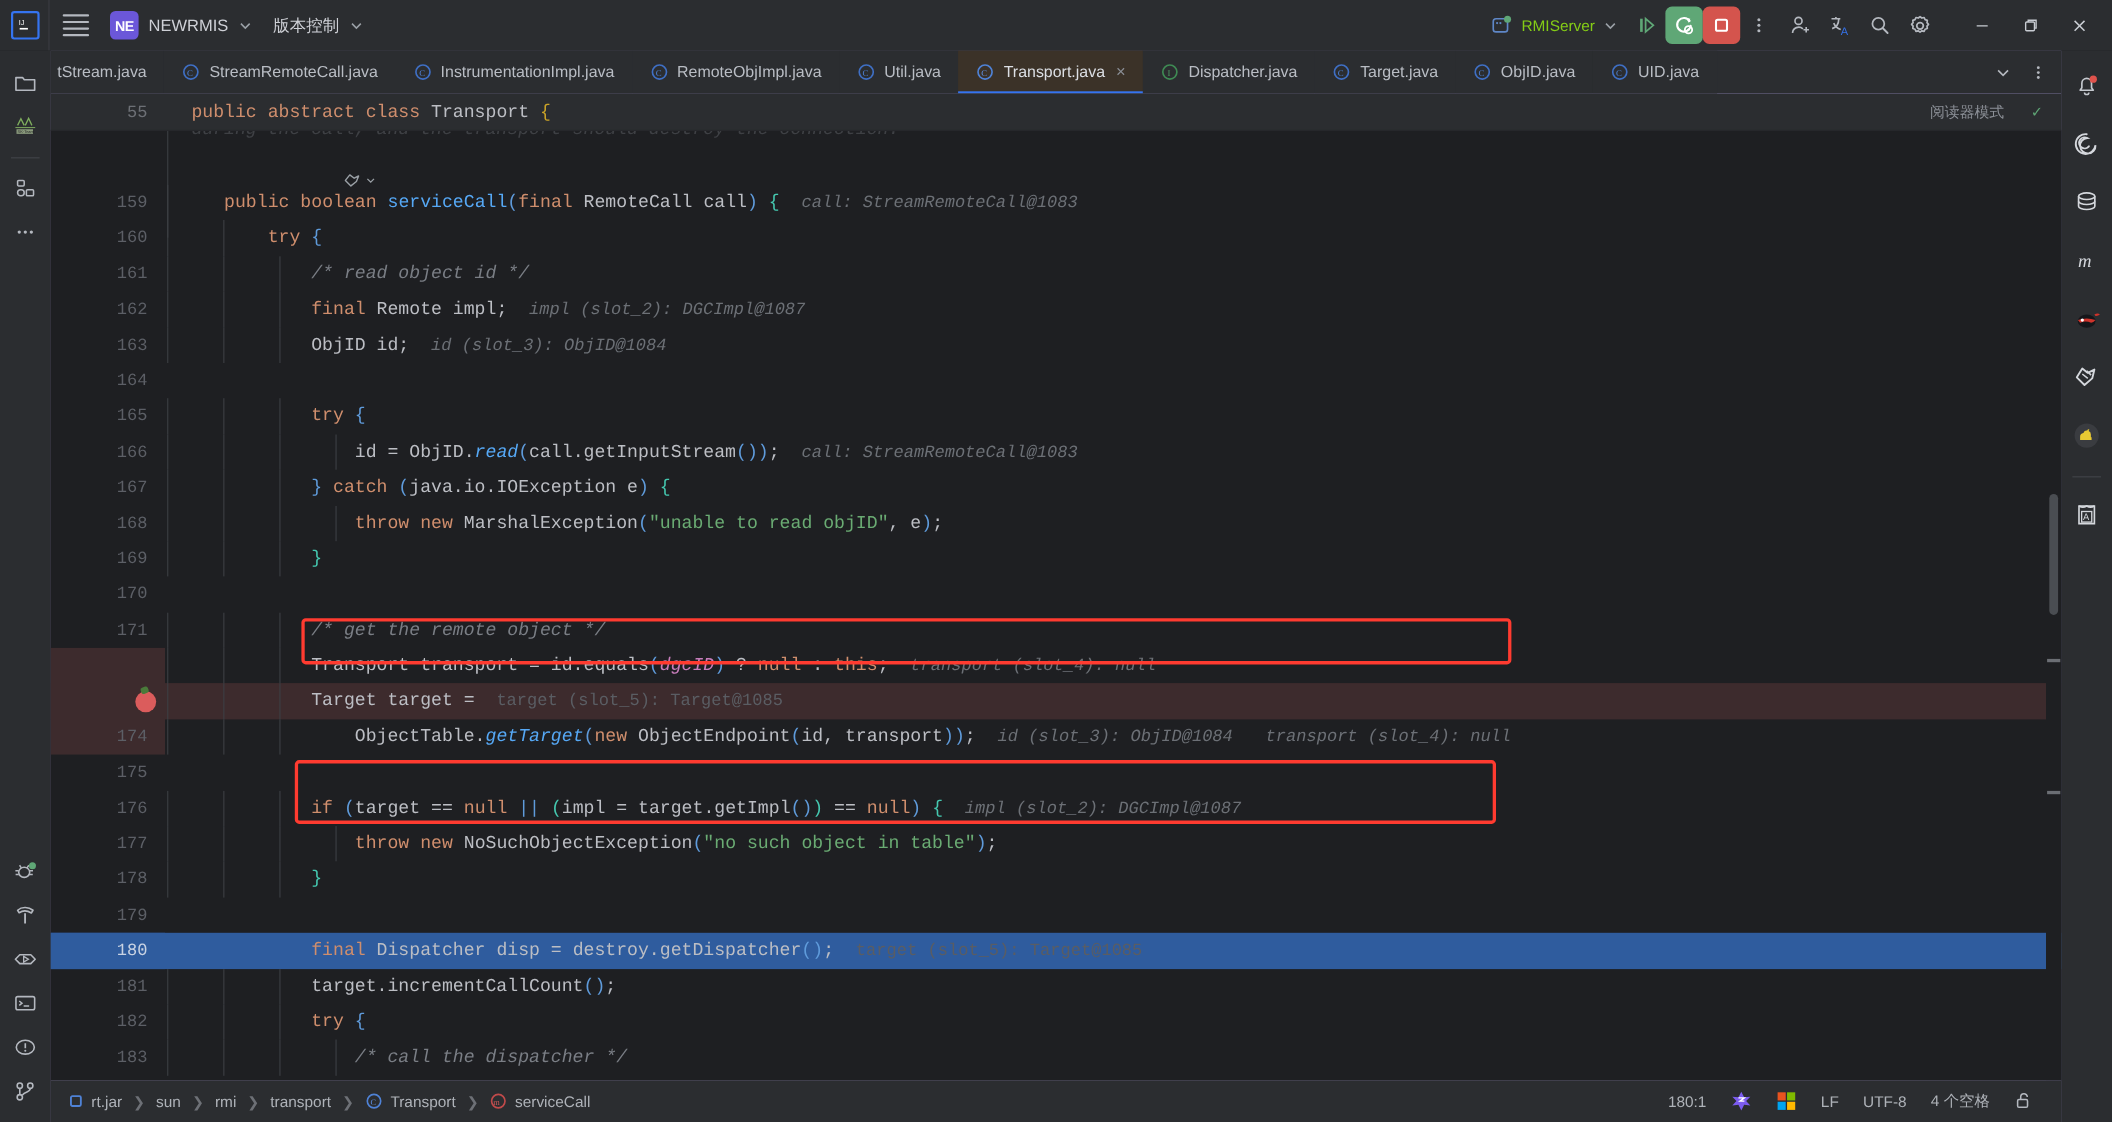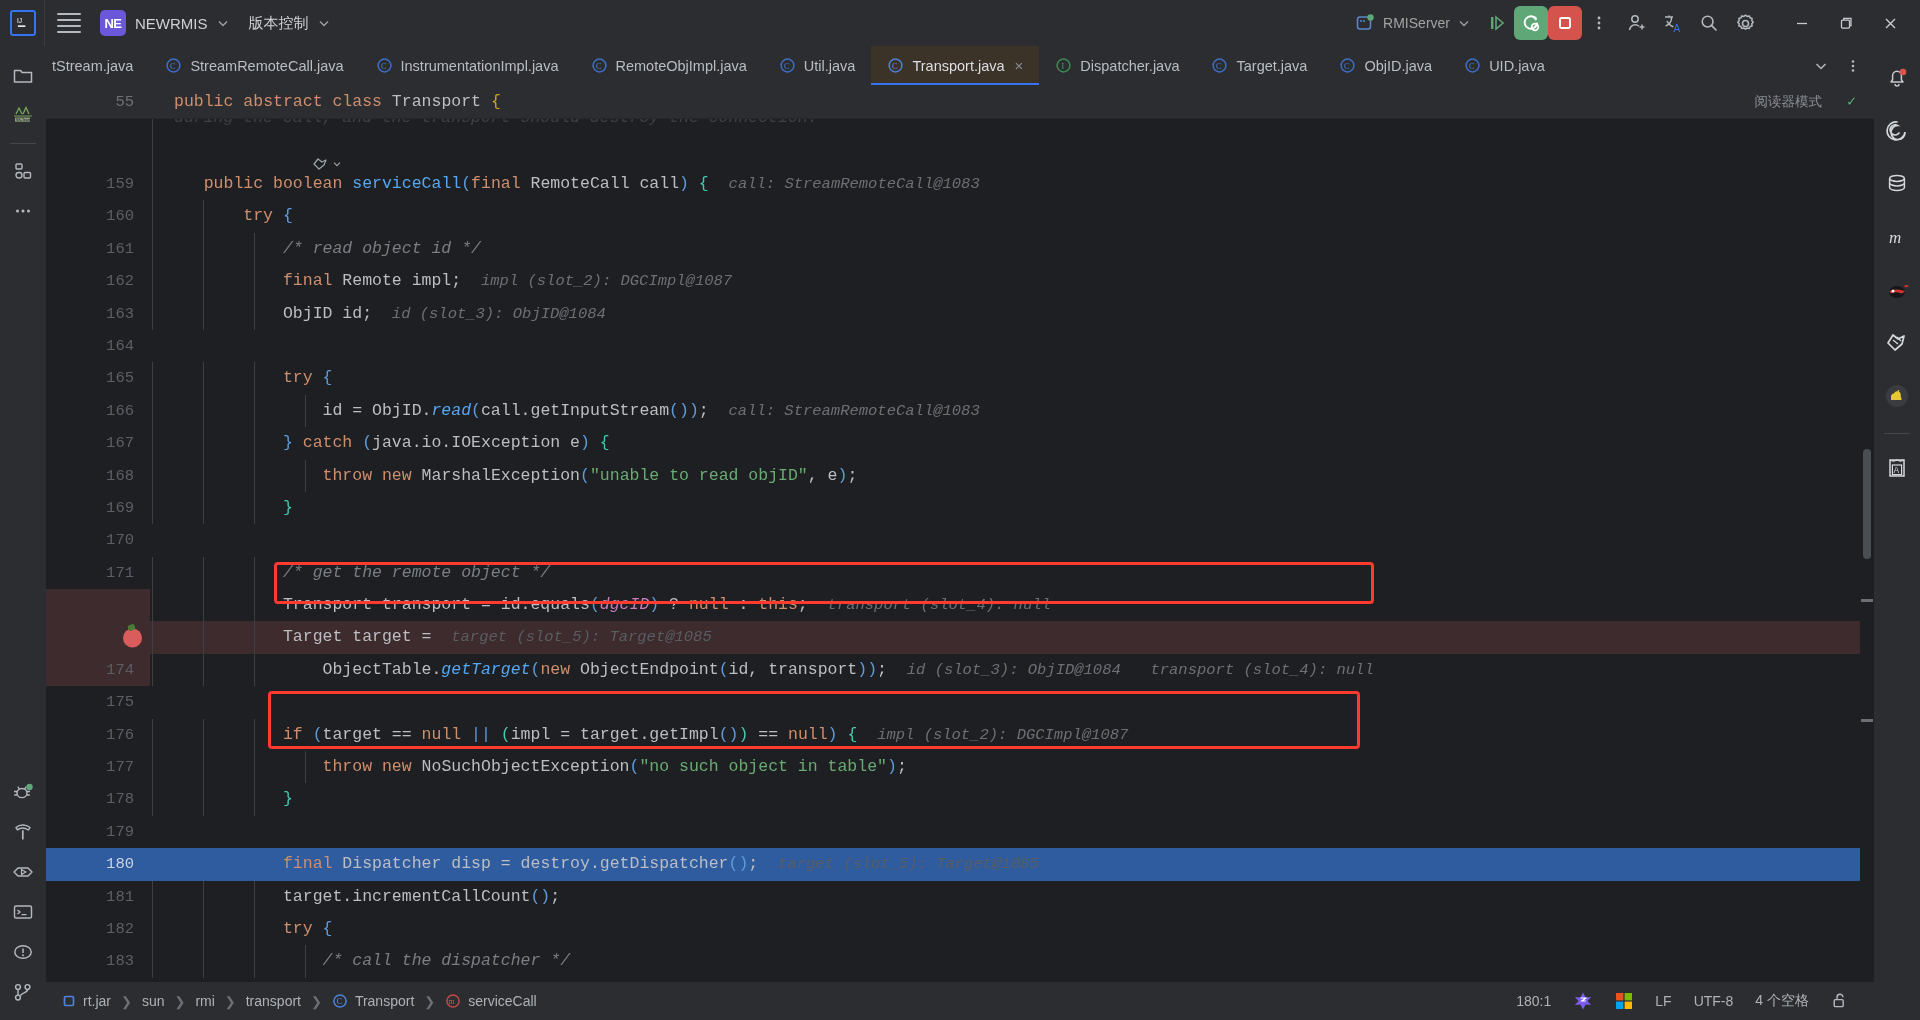--- a/index.html
+++ b/index.html
@@ -33,21 +33,21 @@
     color: #fff; font-size: 13px; font-weight: bold; letter-spacing: -0.5px;
     display: flex; align-items: center; justify-content: center; margin-right: 9px;
   }
   .proj-name { font-size: 15px; color: #ced0d6; }
   .chev { margin: 0 6px 0 9px; color: #9aa0a6; font-size: 11px; }
   .vcs-label { font-size: 15px; color: #ced0d6; margin-left: 14px; }
 
   .tb-spacer { flex: 1 1 auto; }
 
   .runcfg { display: flex; align-items: center; gap: 8px; margin-right: 10px; }
-  .runcfg-name { font-size: 14px; color: #a3a3a3; }
+  .runcfg-name { font-size: 14px; color: #84cc16; }
   .tb-btn {
     width: 34px; height: 34px; border-radius: 6px; display: flex;
     align-items: center; justify-content: center; cursor: pointer;
   }
   .tb-btn.green { background: #5fa776; }
   .tb-btn.red   { background: #d4544d; }
   .tb-icons { display: flex; align-items: center; gap: 2px; margin-left: 4px; }
   .win-ctl { width: 44px; height: 44px; display:flex; align-items:center; justify-content:center; cursor:pointer; }
 
   
@@ -133,21 +133,21 @@
   .k  { color: #cf8e6d; }  
   .m  { color: #56a8f5; }  
   .mi { color: #56a8f5; font-style: italic; }
   .s  { color: #6aab73; }  
   .c  { color: #7a7e85; font-style: italic; }  
   .t  { color: #bcbec4; }  
   .br { color: #5f9bdb; }  
   .brg{ color: #45c8b0; }  
   .fd { color: #c77dbb; font-style: italic; } 
   .hint { color: #6c7076; font-style: italic; font-size: 15.5px; }
-  .hint-dim { color: #5a5d63; font-style: italic; font-size: 15.5px; }
+  .hint-dim { color: #5a5d63; font-size: 15.5px; }
 
   
   .ig { position: absolute; top: 0; bottom: 0; width: 1px; background: #3c3f44; }
 
   
   .redbox {
     position: absolute; border: 3px solid #ff3b30; border-radius: 4px;
     pointer-events: none; z-index: 20;
   }
 

